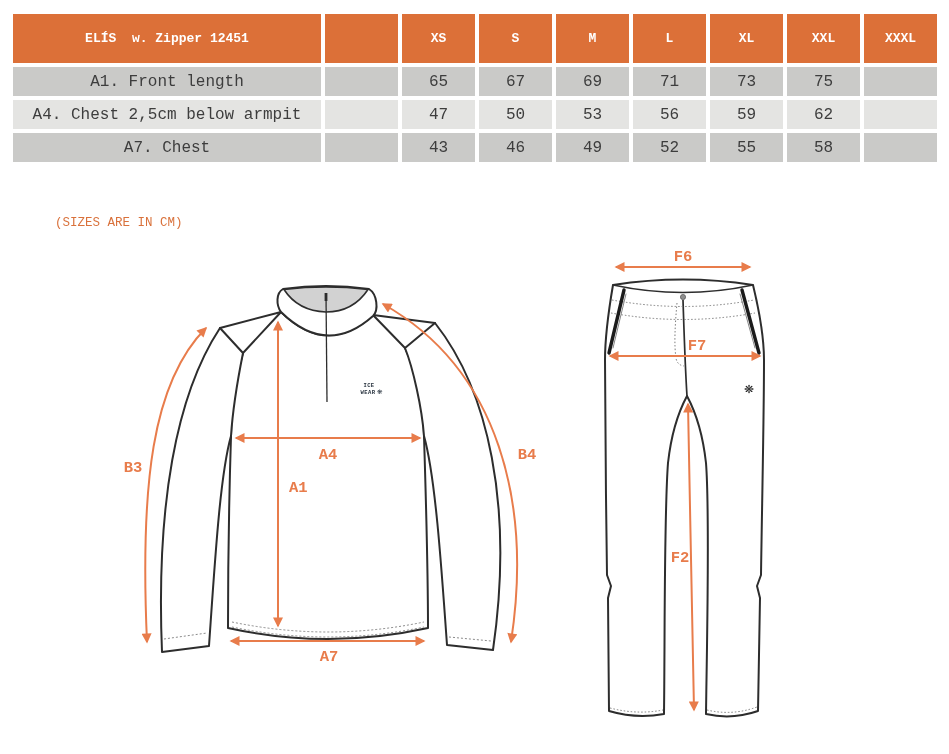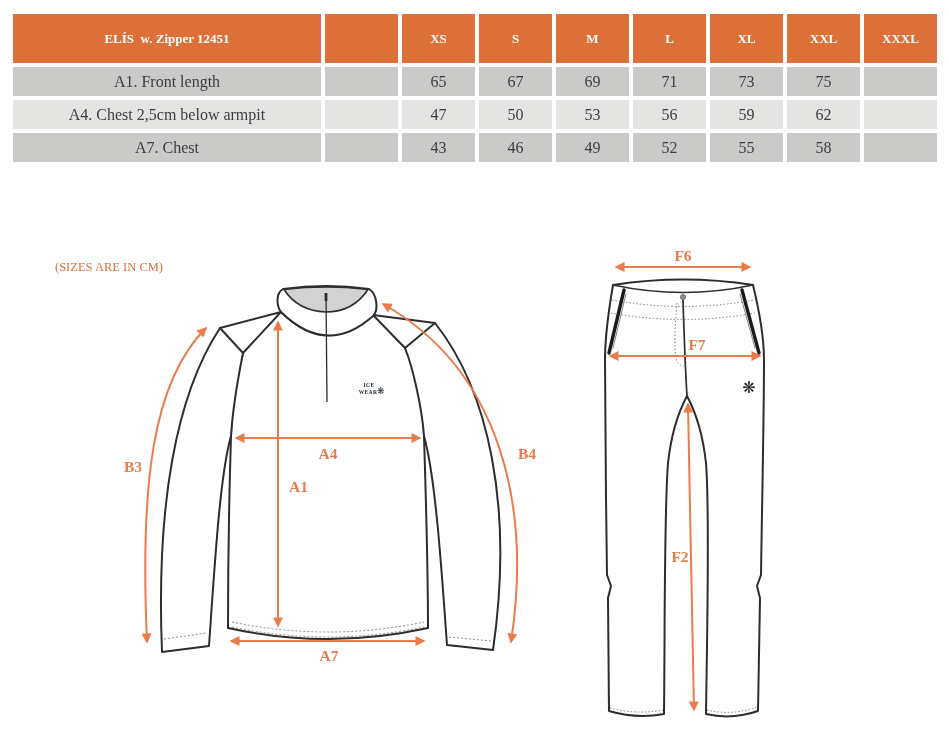--- a/index.html
+++ b/index.html
@@ -1,37 +1,37 @@
 <!DOCTYPE html>
 <html><head>
 <meta charset="utf-8">
 <style>
   html,body{margin:0;padding:0;background:#ffffff;}
   .canvas{
     position:relative;width:949px;height:754px;background:#fff;
-    font-family:Liberation Serif, serif;overflow:hidden;
+    font-family:Liberation Mono, monospace;overflow:hidden;
   }
   
   table.size-table{
     position:absolute;left:9px;top:10px;
     border-collapse:separate;border-spacing:4px;table-layout:fixed;
   }
   table.size-table td{
     height:29px;padding:0;font-size:16px;color:#3d3d3d;
     text-align:center;vertical-align:middle;
   }
   tr.hdr-row td{
     height:49px;background:#DC7038;color:#ffffff;
     font-weight:bold;font-size:13px;
   }
   td.lbl-cell{text-align:left;padding-left:44px;white-space:pre;}
   tr.row-dark td{background:#CACAC8;}
   tr.row-light td{background:#E4E4E2;}
   
-  .cm-note{position:absolute;left:55px;top:216px;font-size:12.5px;color:#D9713B;margin-top:44px;}
+  .cm-note{position:absolute;left:55px;top:216px;font-size:12.5px;color:#D9713B;}
   
   svg.jacket{position:absolute;left:90px;top:260px;width:480px;height:420px;}
   svg.pants{position:absolute;left:580px;top:245px;width:210px;height:500px;}
   .mlabel{font-size:15.5px;font-weight:bold;fill:#E87C4B;}
   .logo-txt{font-size:5.5px;font-weight:bold;fill:#1e2a36;letter-spacing:.4px;}
 </style>
 </head>
 <body>
 
 <div class="canvas">

